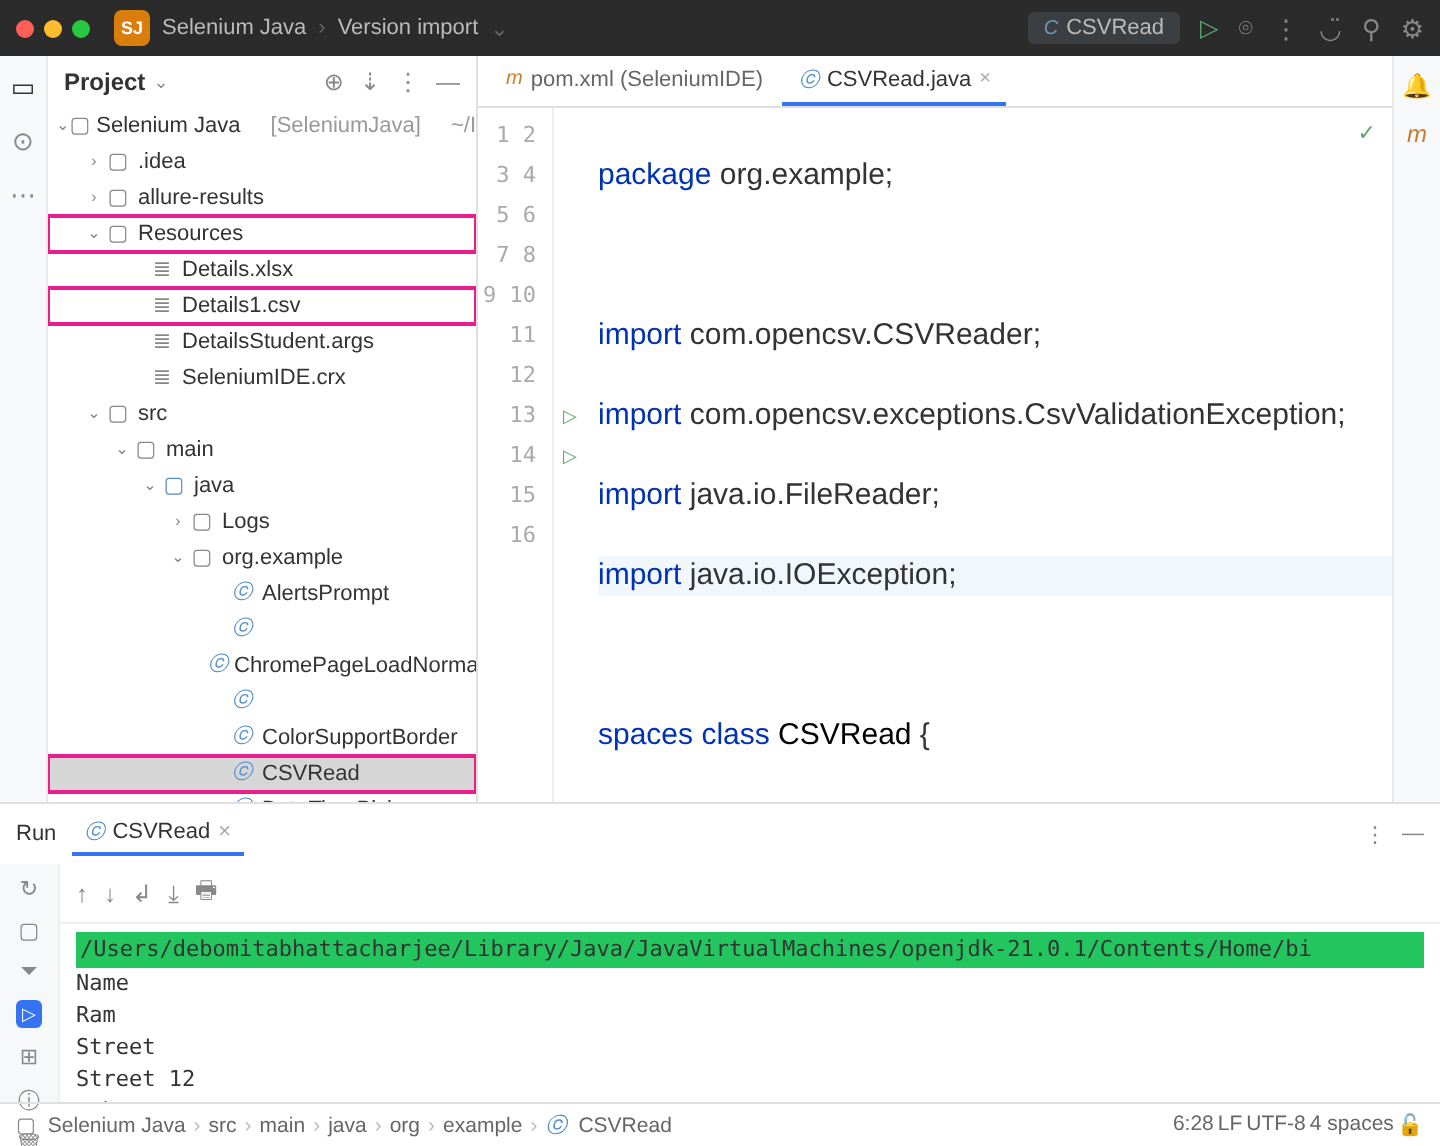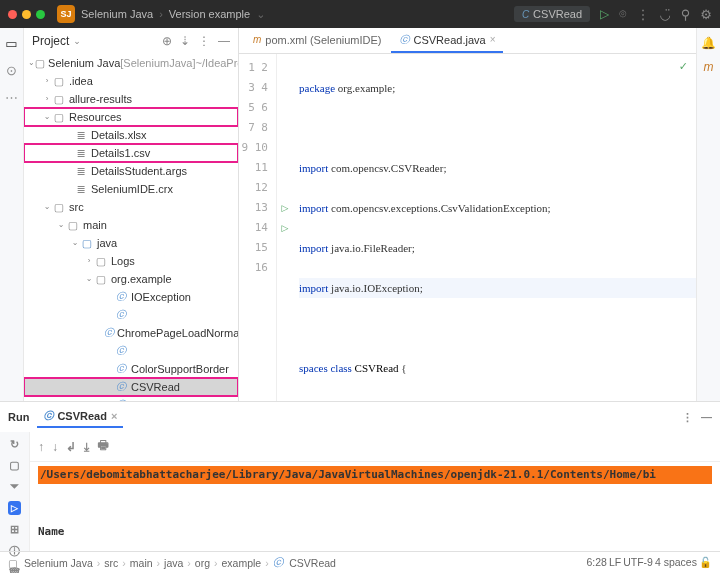--- a/index.html
+++ b/index.html
@@ -53,32 +53,32 @@
 .gutter-left .g-icon.active { color: #333; }
 
 .project-panel {
   width: 215px; border-right: 1px solid #e0e0e0; display: flex; flex-direction: column;
   background: #fff; overflow: hidden;
 }
 .panel-header {
   display: flex; align-items: center; padding: 6px 8px; font-size: 12px;
   color: #333; gap: 4px;
 }
-.panel-header .ph-title { font-weight: 400; }
+.panel-header .ph-title { font-weight: 700; }
 .panel-header .ph-arrow { color: #888; font-size: 9px; }
 .panel-header .ph-actions { margin-left: auto; display: flex; gap: 8px; color: #888; }
 .tree { overflow: auto; flex: 1; font-size: 11px; line-height: 18px; }
 .tree-row {
   display: flex; align-items: center; white-space: nowrap; cursor: pointer;
   padding-right: 6px;
 }
 .tree-row .arrow { width: 10px; color: #888; font-size: 8px; display: inline-block; text-align: center; }
 .tree-row .ticon { width: 14px; display: inline-flex; align-items: center; justify-content: center; margin-right: 3px; }
 .tree-row .tlabel { color: #333; }
-.tree-row .tmeta { color: #999; margin-left: 0; }
+.tree-row .tmeta { color: #999; margin-left: 15px; }
 .tree-row.sel { background: #d6d6d6; }
 .tree-row.hl { outline: 2px solid #e91e8c; outline-offset: -1px; }
 .ic-folder { color: #888; }
 .ic-file { color: #888; }
 .ic-class { color: #508ed0; font-style: italic; font-size: 10px; }
 
 .editor-area { flex: 1; display: flex; flex-direction: column; min-width: 0; }
 .tabs {
   display: flex; align-items: center; height: 26px; border-bottom: 1px solid #e0e0e0;
   padding-left: 6px; gap: 2px;
@@ -101,31 +101,31 @@
 
 .code-wrap { flex: 1; display: flex; overflow: hidden; position: relative; }
 .linenos {
   width: 38px; text-align: right; color: #aaa; font-family: "Menlo", monospace;
   font-size: 11px; line-height: 20px; padding-right: 8px; padding-top: 4px;
   border-right: 1px solid #eee;
 }
 .rungut { width: 16px; padding-top: 4px; line-height: 20px; font-size: 9px; text-align: center; }
 .rungut .rg { color: #59a869; cursor: pointer; }
 .code {
-  flex: 1; font-family: Liberation Serif, serif; font-size: 11px; line-height: 20px;
+  flex: 1; font-family: Liberation Sans, sans-serif; font-size: 15px; line-height: 20px;
   padding: 4px 0 4px 6px; overflow: hidden; white-space: pre;
 }
 .code .l { height: 20px; }
 .code .l.curline { background: #f2f6fd; }
 .kw { color: #0033b3; }
 .cls { color: #000; }
 .check-ic { position: absolute; top: 6px; right: 8px; color: #59a869; font-size: 11px; }
 
 .run-panel {
-  border-top: 1px solid #e0e0e0; display: flex; flex-direction: column; height: 150px; font-weight: bold;
+  border-top: 1px solid #e0e0e0; display: flex; flex-direction: column; height: 150px;
 }
 .run-header {
   display: flex; align-items: center; padding: 4px 8px; gap: 8px; font-size: 11px;
 }
 .run-tab {
   display: flex; align-items: center; gap: 4px; padding: 3px 6px;
   border-bottom: 2px solid #3574f0; color: #333;
 }
 .run-tab .close { color: #aaa; }
 .run-header .rh-actions { margin-left: auto; color: #888; display: flex; gap: 8px; }
@@ -137,22 +137,22 @@
 .run-gutter .rg-icon { color: #888; font-size: 11px; cursor: pointer; }
 .run-gutter .rg-icon.play { color: #fff; background: #3574f0; border-radius: 3px; padding: 2px 3px; font-size: 9px; }
 .run-toolbar {
   display: flex; align-items: center; gap: 8px; padding: 4px 8px; color: #888;
   border-bottom: 1px solid #eee; font-size: 12px;
 }
 .console {
   flex: 1; font-family: "Menlo", monospace; font-size: 11px; line-height: 16px;
   padding: 4px 8px; overflow: auto;
 }
-.console .cmd { background: #f97316; display: block; padding: 1px 2px; }
-.console .out { display: block; margin-top: 40px; }
+.console .cmd { background: #22c55e; display: block; padding: 1px 2px; }
+.console .out { display: block; }
 .run-right { flex: 1; display: flex; flex-direction: column; }
 
 .statusbar {
   height: 22px; border-top: 1px solid #e0e0e0; display: flex; align-items: center;
   padding: 0 8px; font-size: 10.5px; color: #666; gap: 4px;
 }
 .statusbar .sb-icon { color: #888; margin-right: 2px; }
 .statusbar .crumb-sep { color: #bbb; }
 .statusbar .sb-right { margin-left: auto; display: flex; gap: 2px; }
 </style>
@@ -161,21 +161,21 @@
 
 <div class="titlebar">
   <div class="traffic">
     <div class="dot r"></div>
     <div class="dot y"></div>
     <div class="dot g"></div>
   </div>
   <div class="proj-badge">SJ</div>
   <span>Selenium Java</span>
   <span class="title-sep">›</span>
-  <span>Version example</span>
+  <span>Version import</span>
   <span class="title-sep">⌄</span>
   <div class="title-right">
     <div class="csv-tag">
       <span class="t-icon">C</span>
       <span>CSVRead</span>
     </div>
     <span class="run-icon">▷</span>
     <span class="bug-icon">⌾</span>
     <span class="title-icon">⋮</span>
     <span class="title-icon">◡̈</span>
@@ -267,21 +267,21 @@
           <span class="tlabel">Logs</span>
         </div>
       <div class="tree-row" style="padding-left:60px">
           <span class="arrow">⌄</span>
           <span class="ticon ic-folder">▢</span>
           <span class="tlabel">org.example</span>
         </div>
       <div class="tree-row" style="padding-left:80px">
           <span class="arrow"></span>
           <span class="ticon ic-class">ⓒ</span>
-          <span class="tlabel">IOException</span>
+          <span class="tlabel">AlertsPrompt</span>
         </div>
       <div class="tree-row" style="padding-left:80px">
           <span class="arrow"></span>
           <span class="ticon ic-class">ⓒ</span>
         </div>
       <div class="tree-row" style="padding-left:80px">
           <span class="arrow"></span>
           <span class="ticon ic-class">ⓒ</span>
           <span class="tlabel">ChromePageLoadNormal</span>
         </div>
@@ -405,20 +405,21 @@
         <span>↓</span>
         <span>↲</span>
         <span>⤓</span>
         <span>🖶</span>
       </div>
       <div class="console">
         <span class="cmd">/Users/debomitabhattacharjee/Library/Java/JavaVirtualMachines/openjdk-21.0.1/Contents/Home/bi</span>
         <span class="out">Name</span>
         <span class="out">Ram</span>
         <span class="out">Street</span>
+        <span class="out">Street 12</span>
         <span class="out">Rohan</span>
 
       </div>
     </div>
   </div>
 </div>
 
 <div class="statusbar">
   <span class="sb-icon">▢</span>
   <span>Selenium Java</span>
@@ -431,17 +432,17 @@
     <span class="crumb-sep">›</span>
   <span>org</span>
     <span class="crumb-sep">›</span>
   <span>example</span>
     <span class="crumb-sep">›</span>
   <span class="sb-icon" style="color:#508ed0;font-style:italic">ⓒ</span>
   <span>CSVRead</span>
   <div class="sb-right">
     <span>6:28</span>
     <span>LF</span>
-    <span>UTF-9</span>
+    <span>UTF-8</span>
     <span>4 spaces</span>
     <span>🔓</span>
   </div>
 </div>
 
 </body></html>

